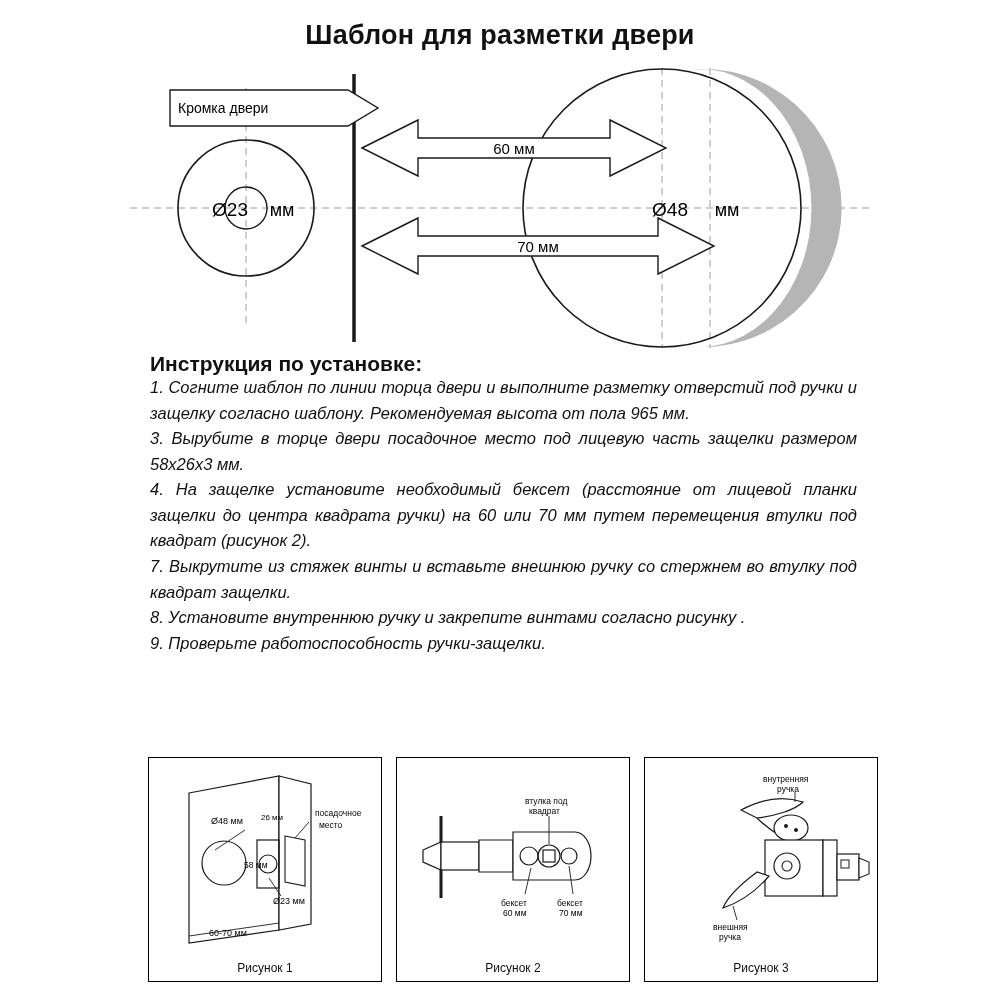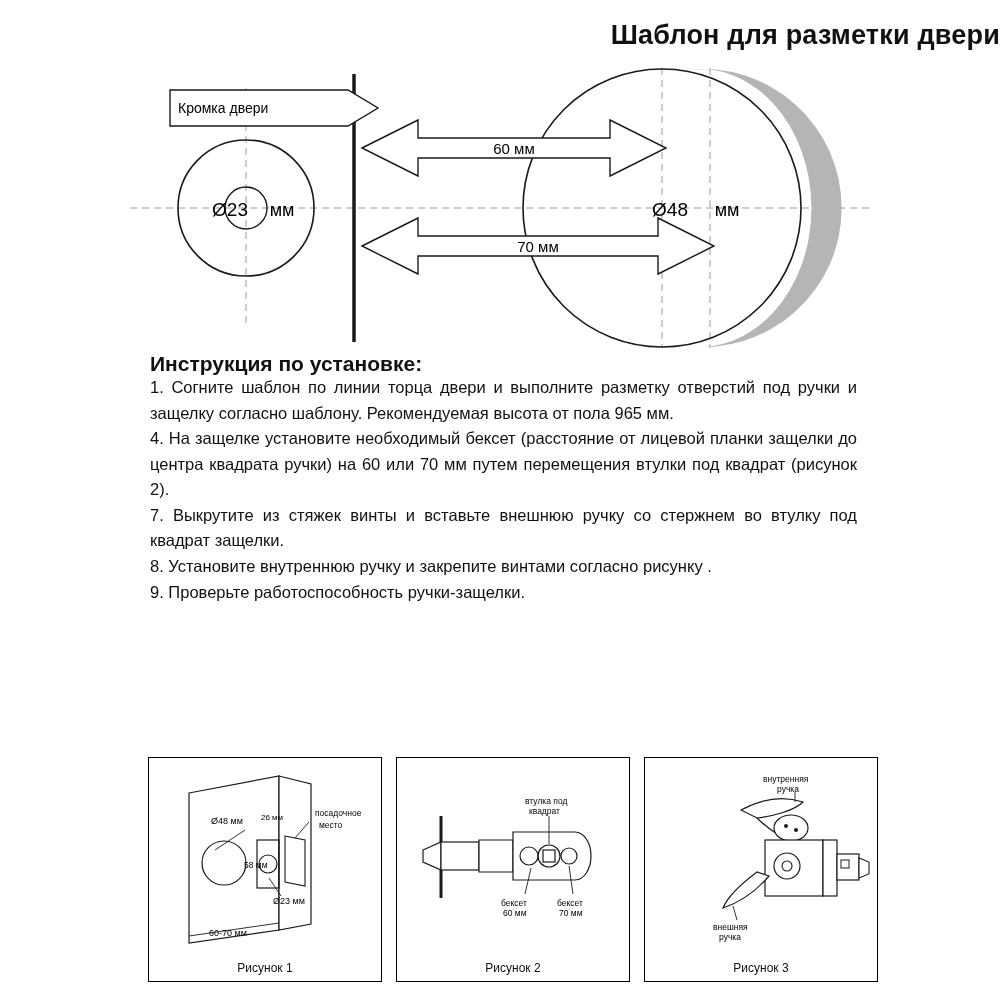--- a/index.html
+++ b/index.html
@@ -9,39 +9,39 @@
     font-family:"Liberation Sans", sans-serif;
     color:#111;
     position:relative;
     overflow:hidden;
   }
   .page{position:relative;width:1000px;height:1000px;}
 
   
   .title{
     position:absolute;left:0;top:20px;width:1000px;
-    text-align:right;
+    text-align:center;
     font-size:27px;font-weight:bold;letter-spacing:.2px;
   }
 
   
   .diagram{position:absolute;left:130px;top:60px;width:740px;height:290px;}
   .diagram svg{display:block;}
 
   
   .instr-head{
     position:absolute;left:150px;top:352px;
     font-size:21px;font-weight:bold;text-align:right;
   }
   .instr{
     position:absolute;left:150px;top:375px;width:715px;
     font-size:16.5px;line-height:1.55;
     text-align:justify;
   }
-  .instr p{margin:0 8px 0 0;}
+  .instr p{margin:0 8px 0 0;font-style:italic;}
 
   
   .figs{position:absolute;left:148px;top:757px;width:720px;height:225px;display:flex;gap:14px;}
   .fig{
     flex:1;border:1px solid #000;background:#fff;position:relative;
   }
   .fig .cap{
     position:absolute;bottom:6px;left:0;width:100%;text-align:center;
     font-size:12px;
   }
@@ -83,20 +83,21 @@
       <text x="384" y="94" text-anchor="middle" font-family="Liberation Sans, sans-serif" font-size="15">60 мм</text>
 
       <polygon points="232,186 288,158 288,176 528,176 528,158 584,186 528,214 528,196 288,196 288,214" fill="#ffffff" stroke="#1a1a1a" stroke-width="1.4"></polygon>
       <text x="408" y="192" text-anchor="middle" font-family="Liberation Sans, sans-serif" font-size="15">70 мм</text>
     </svg>
   </div>
 
   <div class="instr-head">Инструкция по установке:</div>
   <div class="instr">
     <p>1. Согните шаблон по линии торца двери и выполните разметку отверстий под ручки и защелку согласно шаблону. Рекомендуемая высота от пола 965 мм.</p>
+    <p>3. Вырубите в торце двери посадочное место под лицевую часть защелки размером 58x26x3 мм.</p>
     <p>4. На защелке установите необходимый бексет (расстояние от лицевой планки защелки до центра квадрата ручки) на 60 или 70 мм путем перемещения втулки под квадрат (рисунок 2).</p>
     <p>7. Выкрутите из стяжек винты и вставьте внешнюю ручку со стержнем во втулку под квадрат защелки.</p>
     <p>8. Установите внутреннюю ручку и закрепите винтами согласно рисунку .</p>
     <p>9. Проверьте работоспособность ручки-защелки.</p>
   </div>
 
   <div class="figs">
 
     <div class="fig">
       <svg width="232" height="195" viewBox="0 0 232 195">

